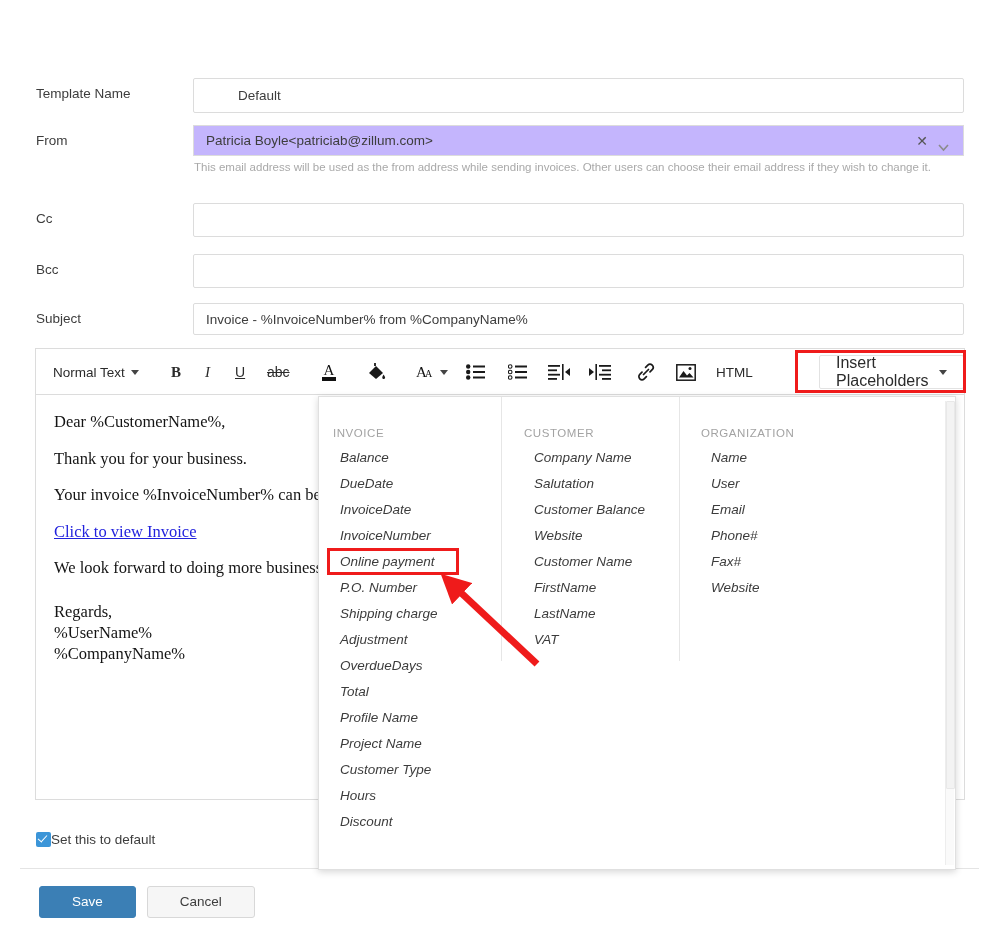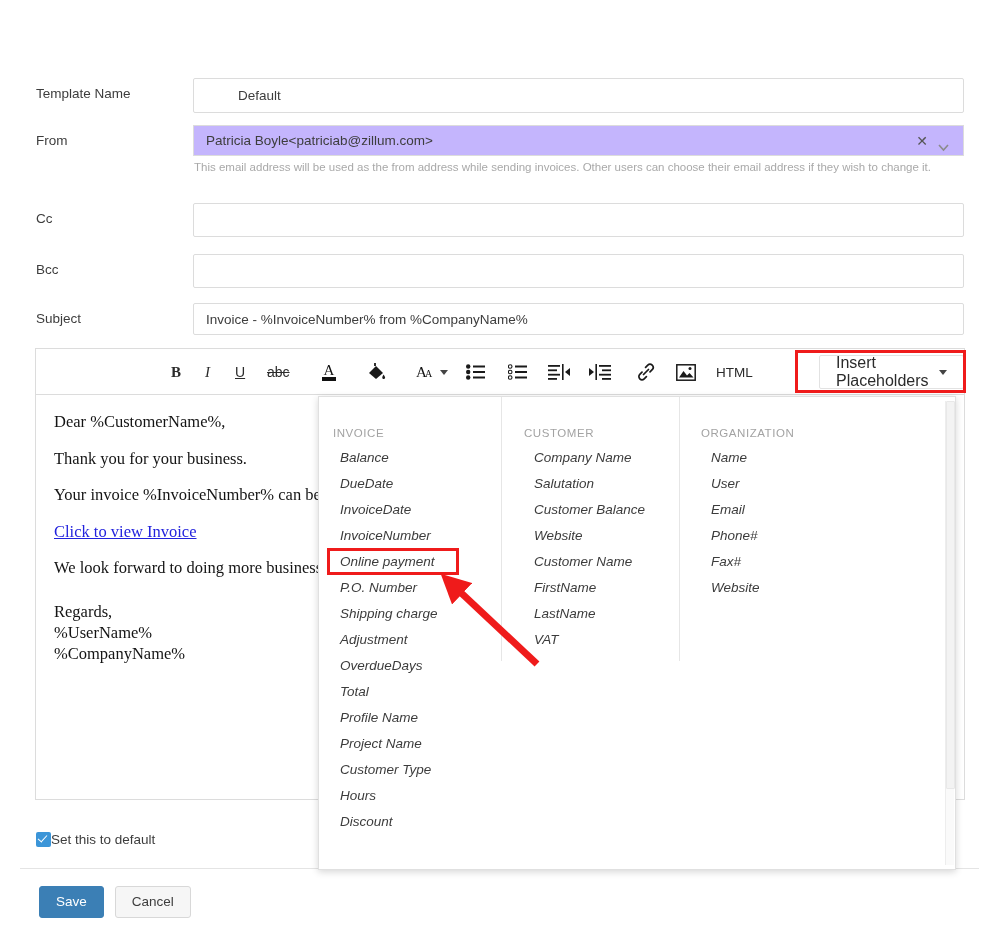--- a/index.html
+++ b/index.html
@@ -268,21 +268,21 @@
     position: absolute;
     left: 39px; top: 886px;
     display: flex;
     gap: 11px;
     z-index: 10;
   }
   .btn {
     font-family: "Liberation Sans", sans-serif;
     font-size: 13.5px;
     border-radius: 3px;
-    padding: 0 16px;
+    padding: 0 32px;
     height: 32px;
     line-height: 30px;
     cursor: pointer;
     border: 1px solid transparent;
     text-align: center;
   }
   .btn-primary { background: #3b7fb5; color: #fff; border-color: #3b7fb5; }
   .btn-secondary { background: #f6f6f6; color: #3d3d3d; border-color: #d8d8d8; }
 </style>
 </head>
@@ -322,20 +322,24 @@
     <input class="form-input" style="top: 0px; height: 34px;" value="">
   </div>
 
   <div class="form-row" style="top:303px;">
     <div class="form-label" style="top:8px;">Subject</div>
     <input class="form-input" style="top: 0px; height: 32px;" value="Invoice - %InvoiceNumber% from %CompanyName%">
   </div>
 
   <div class="editor-toolbar">
 
+    <div class="tb-item tb-normal-text">
+      <span>Normal Text</span>
+      <span class="tb-caret-sm"></span>
+    </div>
 
     <div class="tb-item tb-b" style="left:135px;">B</div>
     <div class="tb-item tb-i" style="left:169px;">I</div>
     <div class="tb-item tb-u" style="left:199px;">U</div>
     <div class="tb-item tb-s" style="left:231px;">abc</div>
 
     <div class="tb-item" style="left:283px;">
       <svg width="20" height="22" viewBox="0 0 20 22">
         <text x="10" y="14" font-family="Liberation Serif, serif" font-size="15" text-anchor="middle" fill="#111">A</text>
         <rect x="3" y="16" width="14" height="4" fill="#111"></rect>

